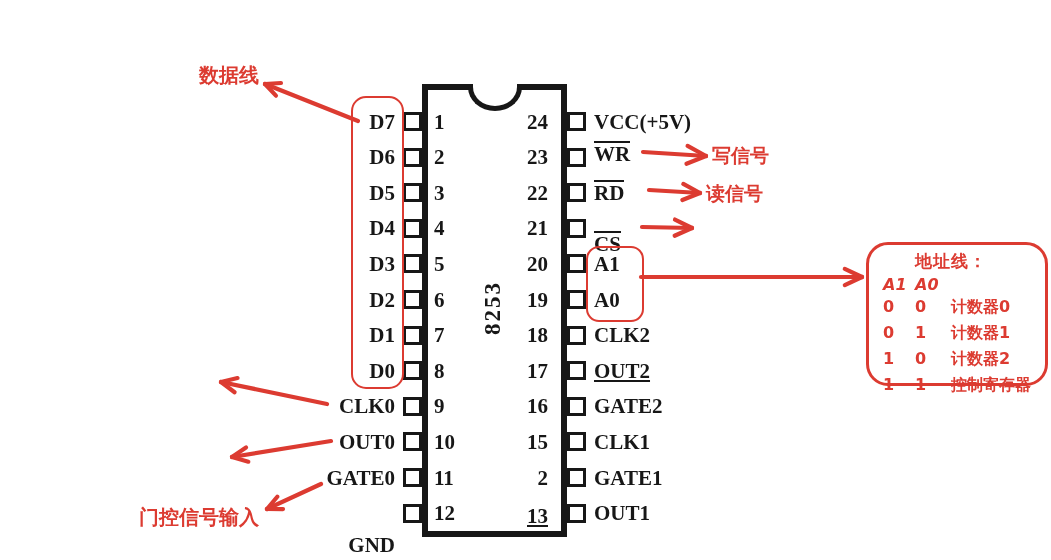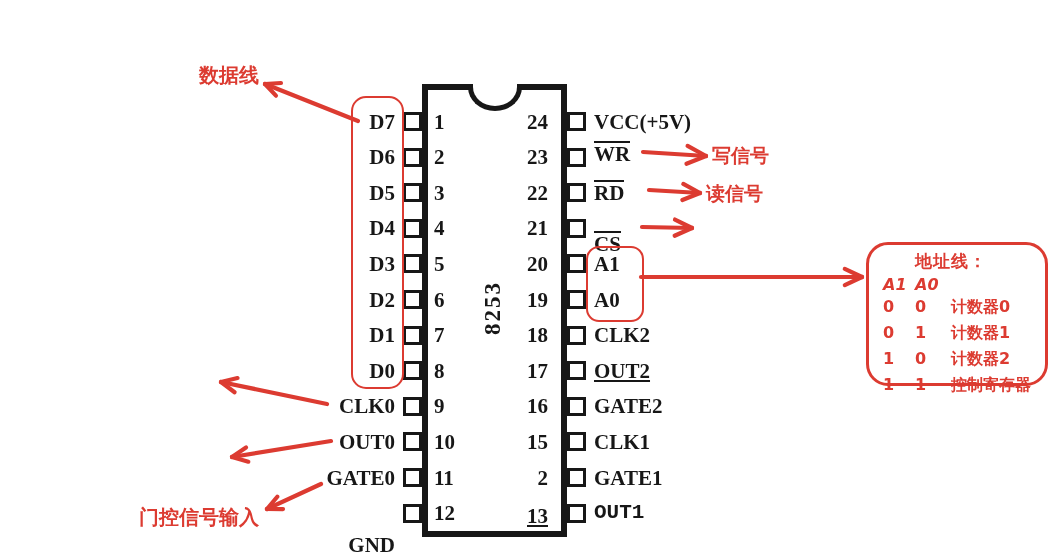--- a/index.html
+++ b/index.html
@@ -116,21 +116,21 @@
       <div class="pin-pad" style="left: 567px; top: 396.8px;"></div>
       <div class="pin-label right" style="top: 393.3px;"><span>GATE2</span></div>
       <div class="pin-num rnum" style="top: 428.9px;">15</div>
       <div class="pin-pad" style="left: 567px; top: 432.4px;"></div>
       <div class="pin-label right" style="top: 428.9px;"><span>CLK1</span></div>
       <div class="pin-num rnum" style="top: 464.5px;">2</div>
       <div class="pin-pad" style="left: 567px; top: 468px;"></div>
       <div class="pin-label right" style="top: 464.5px;"><span>GATE1</span></div>
       <div class="pin-num rnum" style="top: 503px; text-decoration: underline;">13</div>
       <div class="pin-pad" style="left: 567px; top: 503.6px;"></div>
-      <div class="pin-label right" style="top: 500.1px; font-family: Liberation Mono, monospace;"><span>OUT1</span></div>
+      <div class="pin-label right" style="top: 500.1px;"><span>OUT1</span></div>
     </div>
 
   <div class="redbox dbox"></div>
   <div class="redbox abox"></div>
 
   <div class="ann" style="left:199px;top:62px;font-size:20px;">数据线</div>
   <div class="ann" style="left:712px;top:143px;font-size:19px;">写信号</div>
   <div class="ann" style="left:706px;top:181px;font-size:19px;">读信号</div>
   <div class="ann" style="left:139px;top:504px;font-size:20px;">门控信号输入</div>
 

